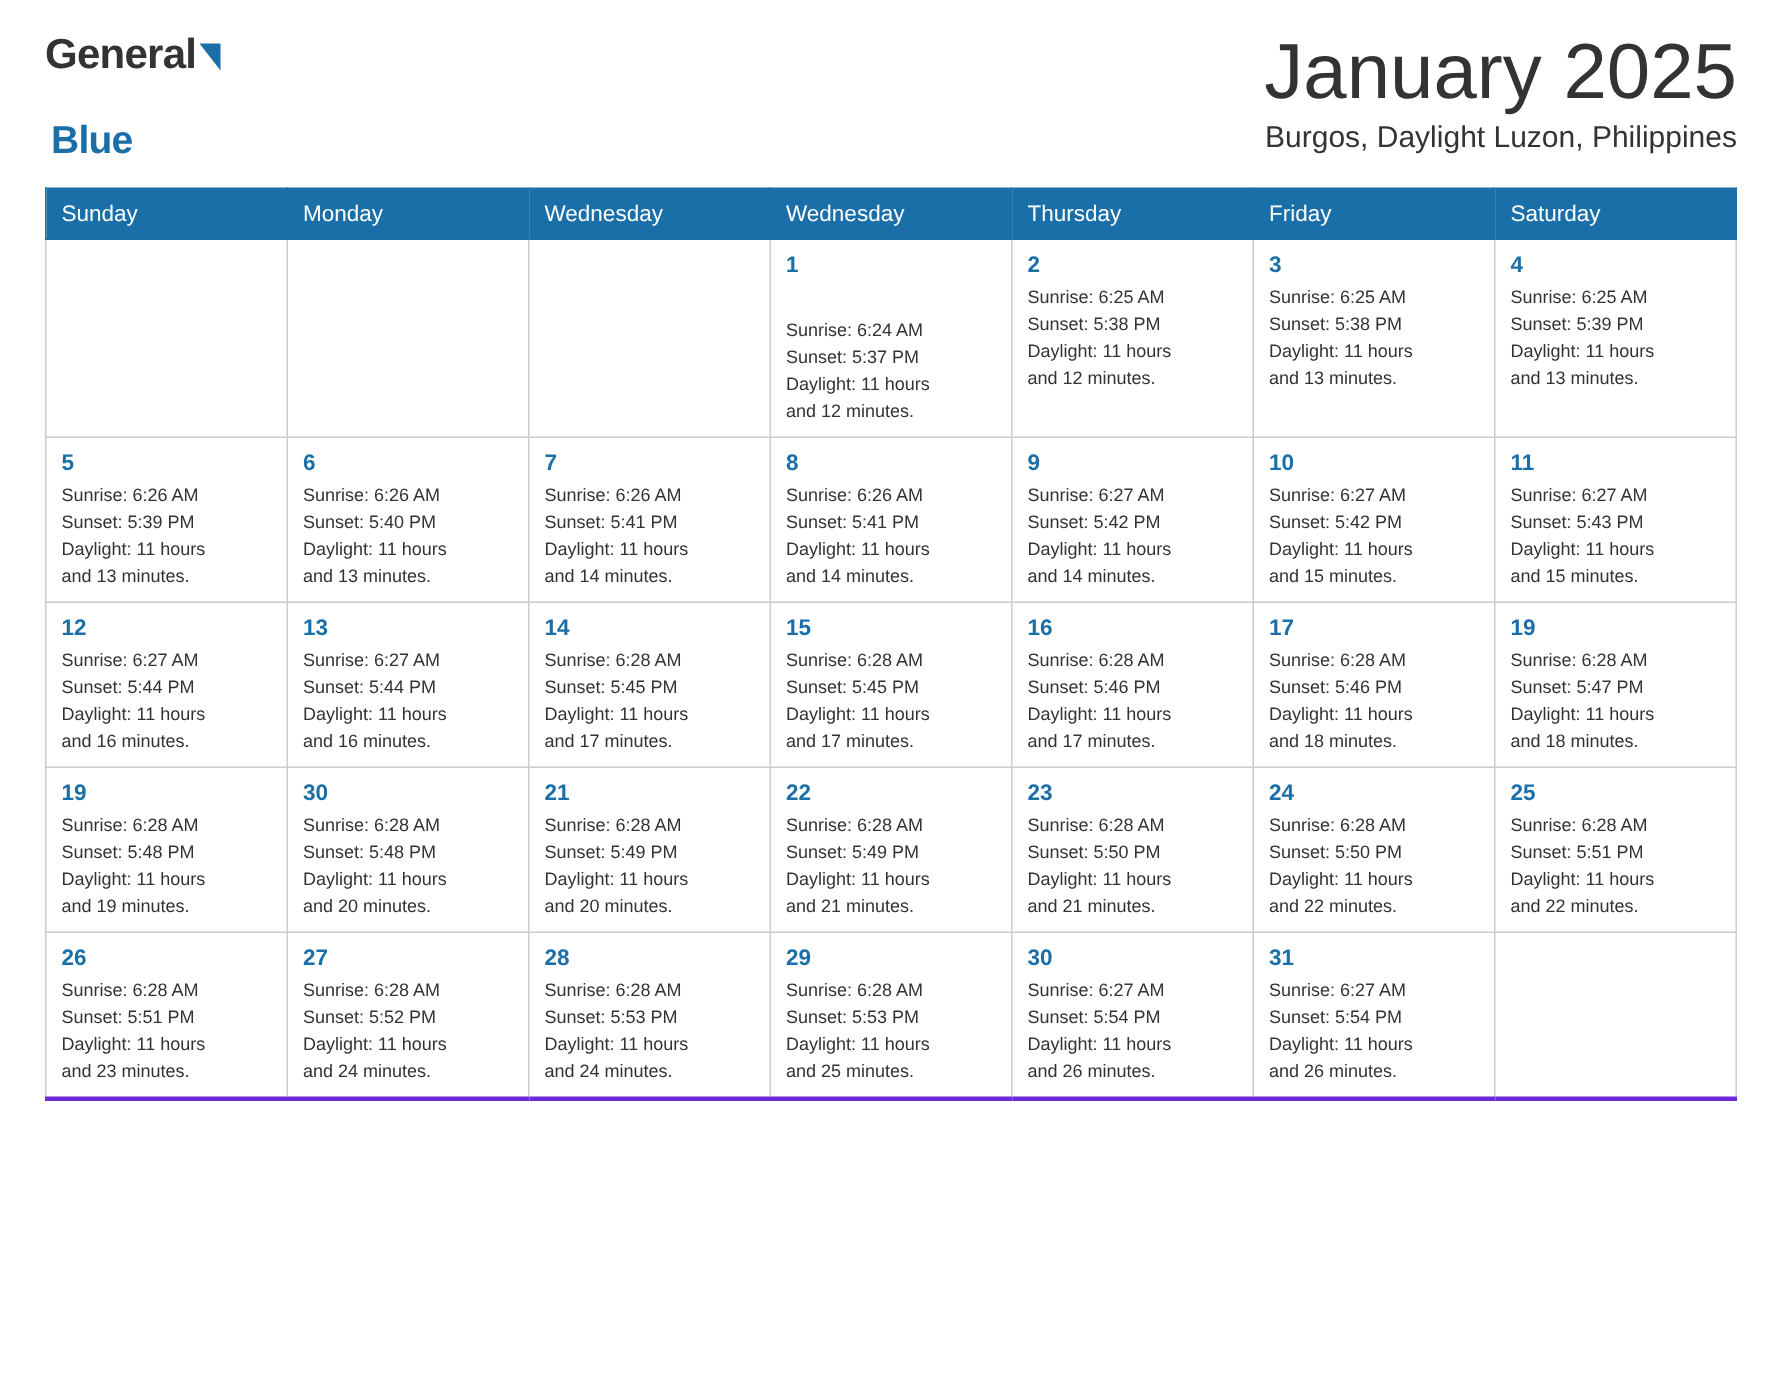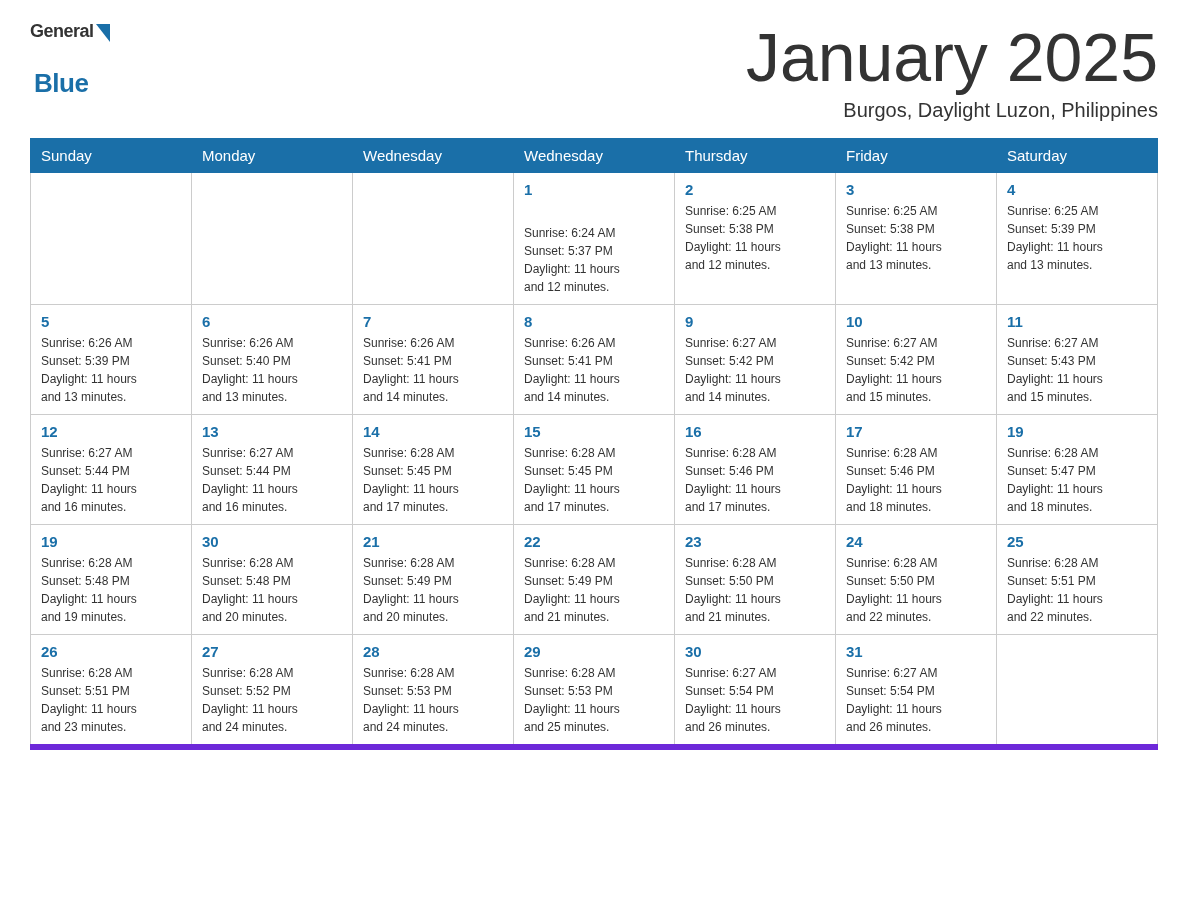--- a/index.html
+++ b/index.html
@@ -20,21 +20,21 @@
     .logo {
       display: flex;
       flex-direction: column;
       align-items: flex-start;
     }
     .logo-top {
       display: flex;
       align-items: center;
     }
     .logo-general {
-      font-size: 18px;
+      font-size: 28px;
       font-weight: bold;
       color: #333;
       letter-spacing: -0.5px;
     }
     .logo-arrow {
       width: 0;
       height: 0;
       border-left: 14px solid transparent;
       border-right: 0px solid transparent;
       border-top: 18px solid #1a6fa8;
@@ -46,21 +46,21 @@
       font-weight: bold;
       color: #1a6fa8;
       margin-left: 2px;
       letter-spacing: -0.5px;
       margin-top: 26px;
     }
     .title-section {
       text-align: right;
     }
     .month-title {
-      font-size: 68px;
+      font-size: 52px;
       font-weight: normal;
       color: #333;
       line-height: 1.1;
     }
     .location {
       font-size: 20px;
       color: #333;
       margin-top: 4px;
     }
     .calendar-table {
@@ -97,21 +97,21 @@
       color: #333;
       line-height: 1.5;
     }
     .empty-cell {
       background: #fff;
     }
     tbody tr td {
       border-bottom: 2px solid #1a6fa8;
     }
     tbody tr:last-child td {
-      border-bottom: 6px solid #6d28d9;
+      border-bottom: 3px solid #6d28d9;
     }
   </style>
 </head>
 <body>
 
 <div class="header">
   <div class="logo">
     <div class="logo-top">
       <span class="logo-general">General</span>
       <div class="logo-arrow"></div>

